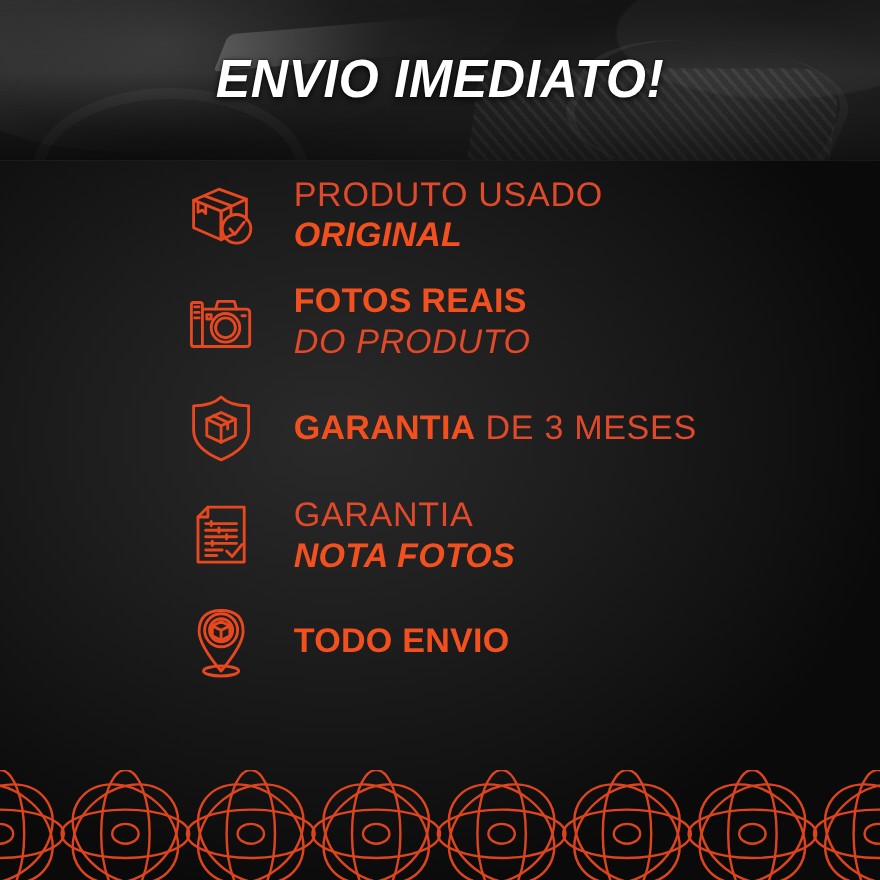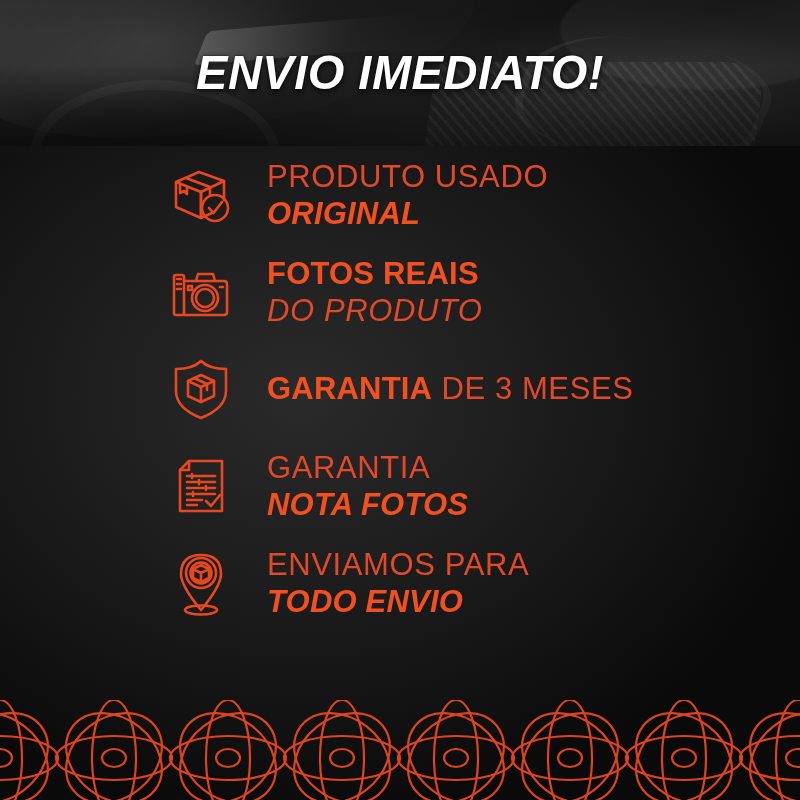--- a/index.html
+++ b/index.html
@@ -277,21 +277,20 @@
             <path d="M35 7 Q15 7 15 26 Q15 38 35 62 Q55 38 55 26 Q55 7 35 7 Z"></path>
             <circle cx="35" cy="25" r="15"></circle>
             <circle cx="35" cy="25" r="10.5"></circle>
             <path d="M27 21 L35 17 L43 21 L35 25 Z"></path>
             <path d="M27 21 L27 30 L35 34 L35 25"></path>
             <path d="M43 21 L43 30 L35 34"></path>
             <ellipse cx="35" cy="62" rx="16" ry="4.5"></ellipse>
           </svg>
         </div>
         <div class="feature-text">
-          <span class="line w-light">ENVIAMOS PARA</span>
           <span class="line w-bold">TODO ENVIO</span>
         </div>
       </div>
 
     </div>
 
     <div class="ornament">
       <svg width="800" height="100" viewBox="0 0 800 100" fill="none">
         <defs>
           <g id="motif">

